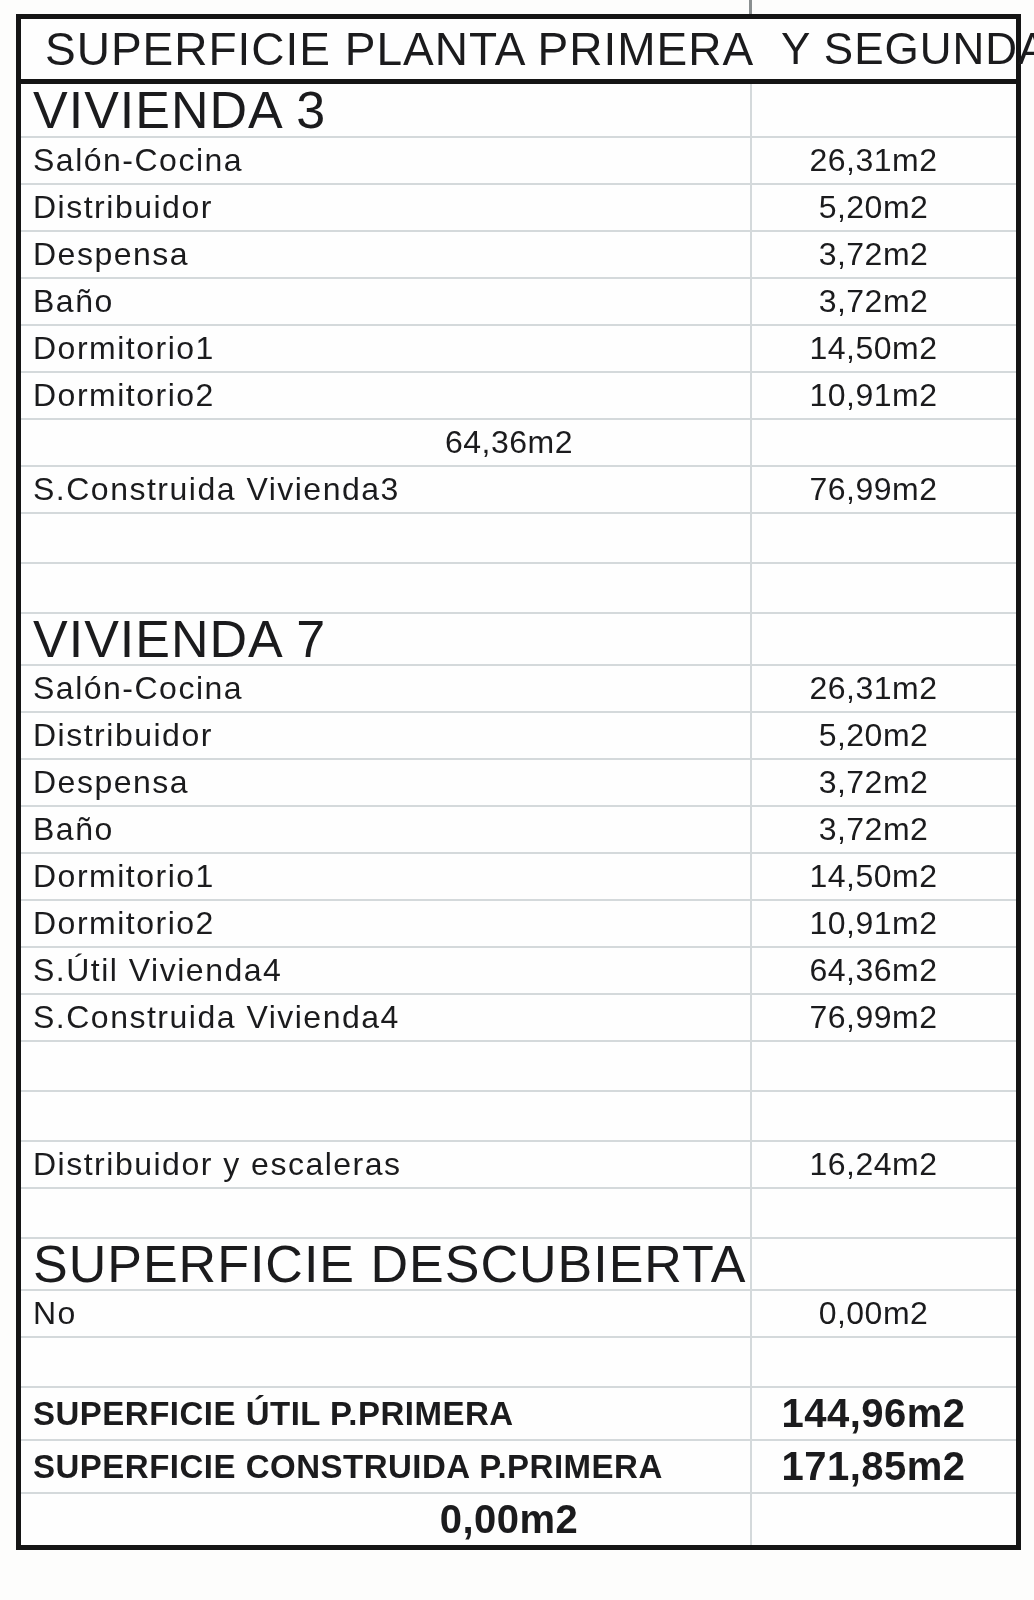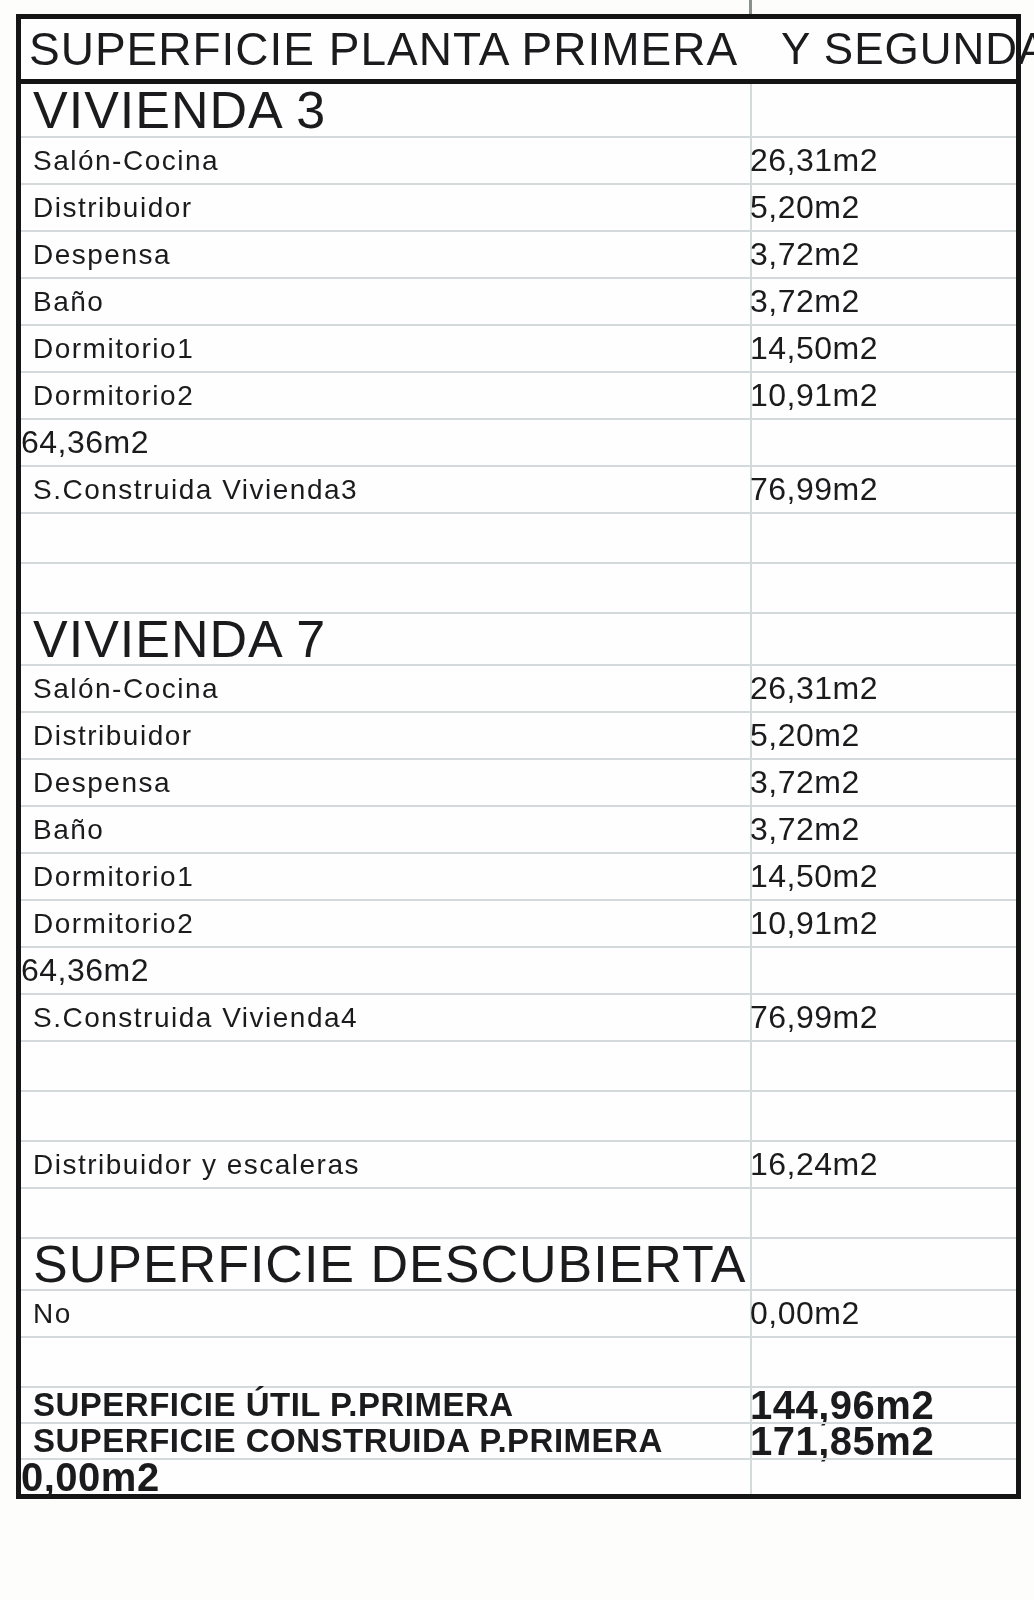--- a/index.html
+++ b/index.html
@@ -27,21 +27,21 @@
 
   .title-row {
     position: relative;
     height: 60px;
     border-bottom: 5px solid #151515;
     display: flex; align-items: center;
     white-space: nowrap;
     overflow: visible;
   }
   .title-main {
-    margin-left: 8px;
+    margin-left: 24px;
     font-size: 46px; letter-spacing: 1px;
     font-weight: 400;
   }
   .title-overflow {
     position: absolute; left: 760px; top: 50%;
     transform: translateY(-50%);
     font-size: 44px; letter-spacing: 1px;
     font-weight: 400;
   }
 
@@ -54,31 +54,31 @@
   .row {
     position: relative;
     display: flex; align-items: center;
     box-sizing: border-box;
     height: 47px;
   }
   .row + .row { border-top: 2px solid #d4d9db; }
 
   .row.section { height: 52px; }
   .row.empty   { height: 50px; }
-  .row.total   { height: 36px; }
+  .row.total   { height: 53px; }
 
   .cell.label {
     flex: 0 0 717px;
     padding-left: 12px;
-    font-size: 28px; letter-spacing: 1.5px;
+    font-size: 32px; letter-spacing: 1.5px;
     white-space: nowrap; overflow: visible;
   }
   .cell.value {
     flex: 1;
-    text-align: left;
+    text-align: center;
     padding-right: 19px;
     font-size: 32px; letter-spacing: 0.5px;
     white-space: nowrap;
   }
   .row.section .cell.label {
     font-size: 52px; letter-spacing: 1px;
   }
   .row.total .cell.label {
     font-weight: 700; font-size: 33px; letter-spacing: 0.5px;
   }
@@ -172,20 +172,21 @@
       </div>
       <div class="row">
         <div class="cell label">Dormitorio1</div>
         <div class="cell value">14,50m2</div>
       </div>
       <div class="row">
         <div class="cell label">Dormitorio2</div>
         <div class="cell value">10,91m2</div>
       </div>
       <div class="row">
+        <div class="cell label">S.Útil Vivienda4</div>
         <div class="cell value">64,36m2</div>
       </div>
       <div class="row">
         <div class="cell label">S.Construida Vivienda4</div>
         <div class="cell value">76,99m2</div>
       </div>
 
       <div class="row empty">
         <div class="cell label"></div>
         <div class="cell value"></div>

